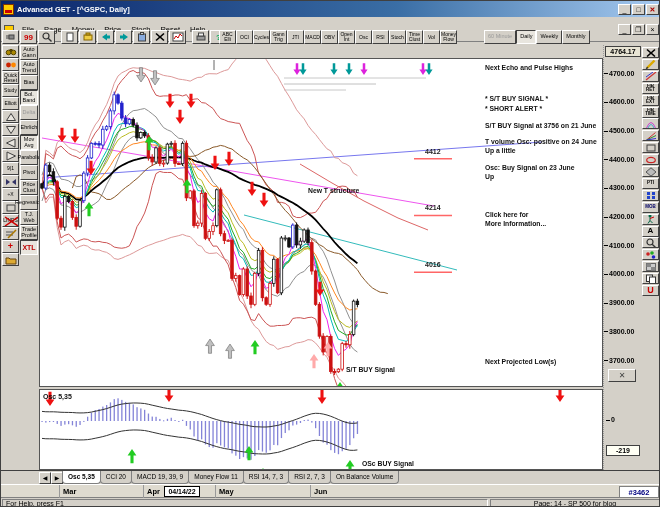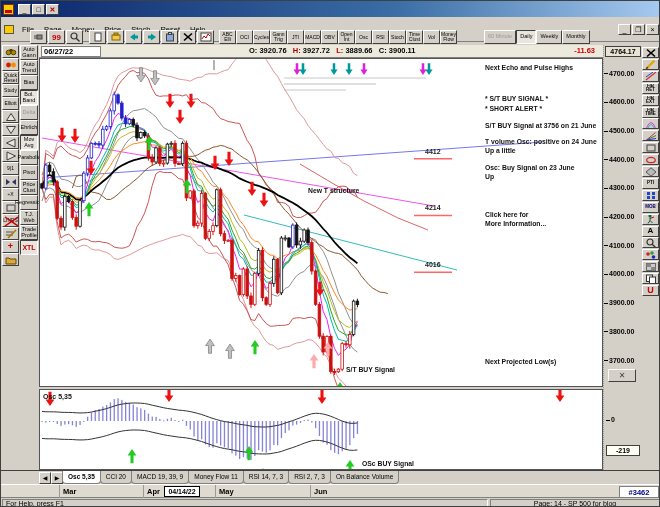--- a/index.html
+++ b/index.html
@@ -64,20 +64,21 @@
 #status-right{width:170px;border:1px solid;border-color:#808080 #fff #fff #808080;margin:1px;padding:0 3px;line-height:8px;text-align:center;}
 svg text{font-family:"Liberation Sans",sans-serif;}
 </style>
 </head>
 <body>
 
 <div id="app">
 
   <div id="titlebar">
     <span id="app-icon"></span>
+    <span id="title-text">Advanced GET - [^GSPC, Daily]</span>
     <span class="cap-btn raised">_</span>
     <span class="cap-btn raised">□</span>
     <span class="cap-btn raised close">✕</span>
   </div>
 
   <div id="menubar">
     <span id="menu-sys"></span>
     <span id="menu-items">
         <span class="menu-item">File</span>
         <span class="menu-item">Page</span>
@@ -88,21 +89,21 @@
         <span class="menu-item">Help</span>
       </span>
     <span id="mdi-btns">
       <span class="cap-btn raised">_</span>
       <span class="cap-btn raised">❐</span>
       <span class="cap-btn raised">×</span>
     </span>
   </div>
 
   <div id="toolbar">
-    <span id="tool-icons" style="display:flex;padding-left:28px;">
+    <span id="tool-icons" style="display:flex;">
         <span class="tico raised">
           <svg width="12" height="10" viewBox="0 0 12 10">
             <rect x="4" y="3" width="5" height="4" fill="#888" stroke="#444"></rect>
             <line x1="1" y1="4" x2="4" y2="4" stroke="#444"></line>
             <line x1="1" y1="6" x2="4" y2="6" stroke="#444"></line>
           </svg>
         </span>
         <span class="tico raised">
           <span style="color: rgb(204, 0, 0);">99</span>
         </span>
@@ -181,34 +182,20 @@
         <span class="study-btn raised">Money Flow</span>
       </span>
     <span id="timeframes">
         <span class="tf-btn raised disabled">60 Minute</span>
         <span class="tf-btn raised pressed">Daily</span>
         <span class="tf-btn raised">Weekly</span>
         <span class="tf-btn raised">Monthly</span>
       </span>
   </div>
 
-  <div id="daterow">
-    <span id="date-field">06/27/22</span>
-    <span id="ohlc">
-      <span class="lab">O:</span>
-      <span>3920.76</span>&nbsp;&nbsp;
-      <span class="lab hl">H:</span>
-      <span>3927.72</span>&nbsp;&nbsp;
-      <span class="lab hl">L:</span>
-      <span>3889.66</span>&nbsp;&nbsp;
-      <span class="lab">C:</span>
-      <span>3900.11</span>
-    </span>
-    <span id="change-val">-11.63</span>
-  </div>
 
   <div id="left-toolbar">
     <div id="ltool-col1">
         <div class="ltool raised">
           <svg width="12" height="10" viewBox="0 0 12 10">
             <circle cx="3.5" cy="5.5" r="2.3" fill="#aa8800" stroke="#554400"></circle>
             <circle cx="8.5" cy="5.5" r="2.3" fill="#aa8800" stroke="#554400"></circle>
             <rect x="4.5" y="2" width="3" height="2" fill="#554400"></rect>
           </svg>
         </div>

